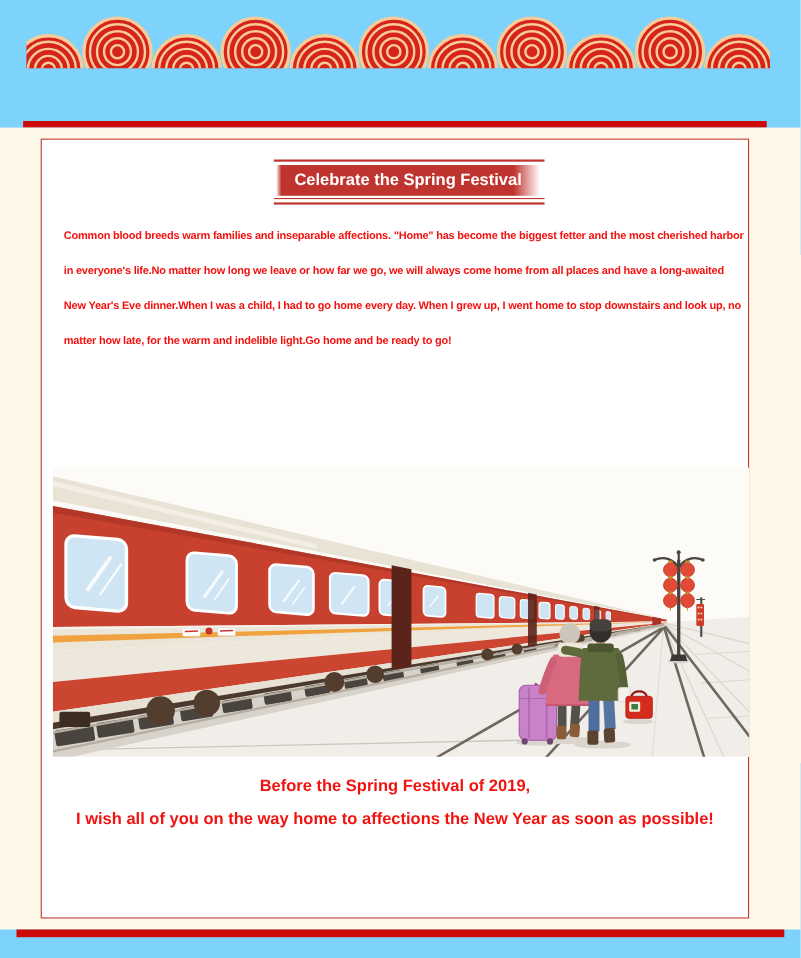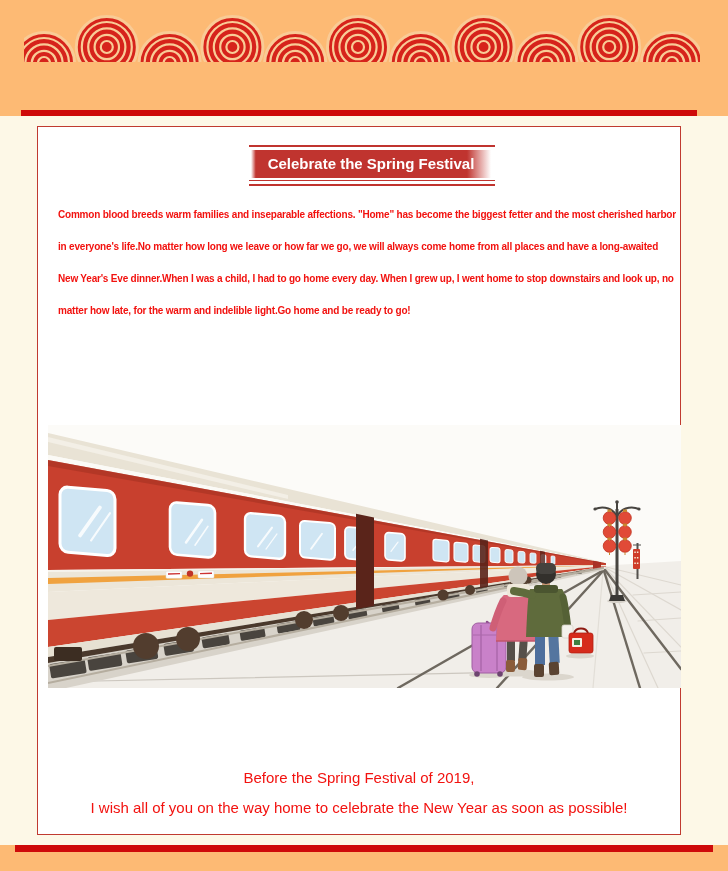--- a/index.html
+++ b/index.html
@@ -1,36 +1,36 @@
 <!DOCTYPE html>
 <html><head>
 <meta charset="utf-8">
 <style>
   html,body{margin:0;padding:0;background:#ffffff;}
   body{font-family:"Liberation Sans",sans-serif;}
-  .page{position:relative;width:728px;height:871px;background:#fdba74;overflow:hidden;}
+  .page{position:relative;width:728px;height:871px;background:#7dd3fc;overflow:hidden;}
   .cloud-border{position:absolute;left:24px;top:8px;width:676px;height:54px;}
   .cream-section{position:absolute;left:0;top:116px;width:728px;height:729px;background:#fdf8e7;}
   .bar{position:absolute;background:#ce0a0a;}
   .bar-top{left:21px;top:110px;width:676px;height:6px;}
   .bar-bottom{left:15px;top:845px;width:698px;height:7px;}
   .card{position:absolute;left:37px;top:126px;width:644px;height:709px;box-sizing:border-box;
         background:#ffffff;border:1px solid #c03a30;}
   .banner-line{position:absolute;left:211px;width:246px;background:#c0342f;}
   .banner-line-top{top:18px;height:2px;}
   .banner-line-b1{top:53px;height:1px;}
   .banner-line-b2{top:57px;height:2px;}
   .banner{position:absolute;left:213px;top:23px;width:240px;height:28px;line-height:28px;
           text-align:center;color:#ffffff;font-size:15px;font-weight:bold;
           background:linear-gradient(90deg, rgba(192,52,47,0) 0%, #c0342f 2%, #c0342f 90%, rgba(192,52,47,0) 100%);}
   .paragraph{position:absolute;left:20px;top:72px;width:622px;color:#f2120f;
              font-size:10px;font-weight:bold;line-height:32px;letter-spacing:-0.2px;}
   .illustration{position:absolute;left:10px;top:298px;width:633px;height:263px;}
-  .footer{position:absolute;left:0;top:636px;width:100%;text-align:center;color:#f2120f;
-          font-size:15px;font-weight:normal;line-height:30px;}
+  .footer{position:absolute;left:0;top:573px;width:100%;text-align:center;color:#f2120f;
+          font-size:15px;font-weight:bold;line-height:30px;}
 </style>
 </head>
 <body>
 
 <div class="page">
 
   <svg class="cloud-border" viewBox="0 0 676 54">
     <defs>
       <g id="cloud">
         <circle r="30.5" fill="#d6231b" stroke="#f9cb96" stroke-width="3"></circle>
@@ -288,17 +288,17 @@
             <rect x="521" y="208" width="24" height="20" rx="2.5" fill="#d62b1c" stroke="#b01f12" stroke-width="0.8"></rect>
             <rect x="524" y="213" width="10" height="9" rx="1" fill="#f5efe3"></rect>
             <rect x="526" y="215" width="6" height="5" fill="#3f7f3f"></rect>
           </g>
         </g>
       </g>
     </svg>
 
     <div class="footer">
       <div>Before the Spring Festival of 2019,</div>
-      <div>I wish all of you on the way home to celebrate the New Year as soon as possible!</div>
+      <div>I wish all of you on the way home to affections the New Year as soon as possible!</div>
     </div>
 
   </div>
 </div>
 
 </body></html>

